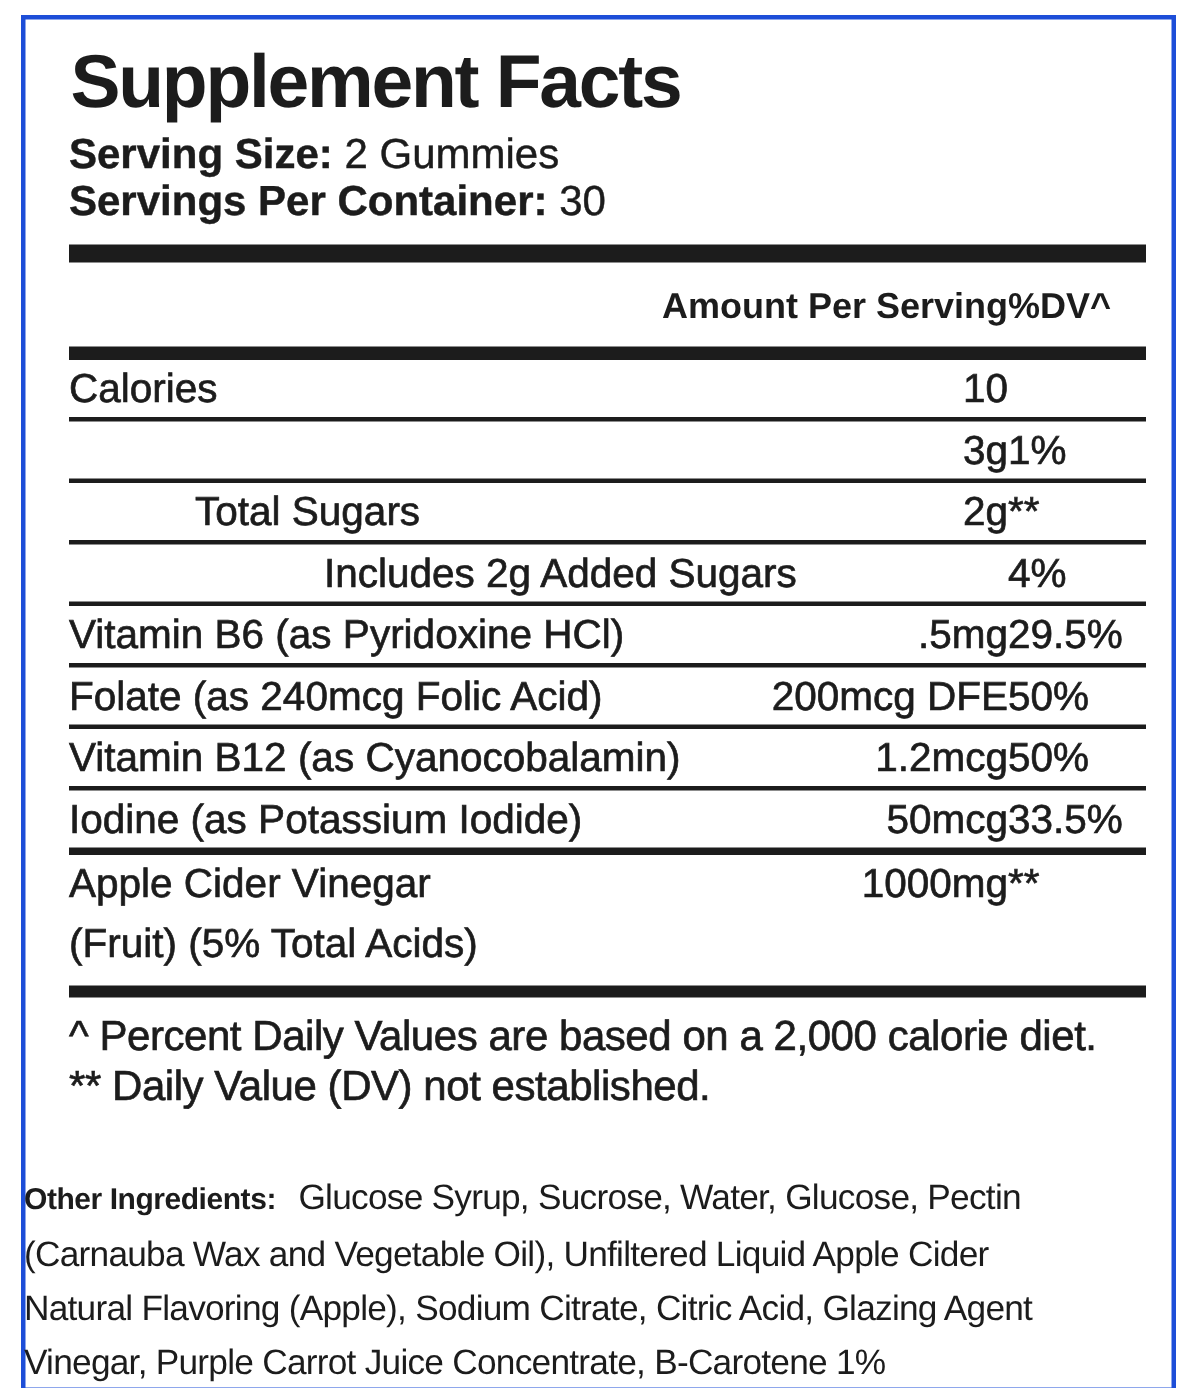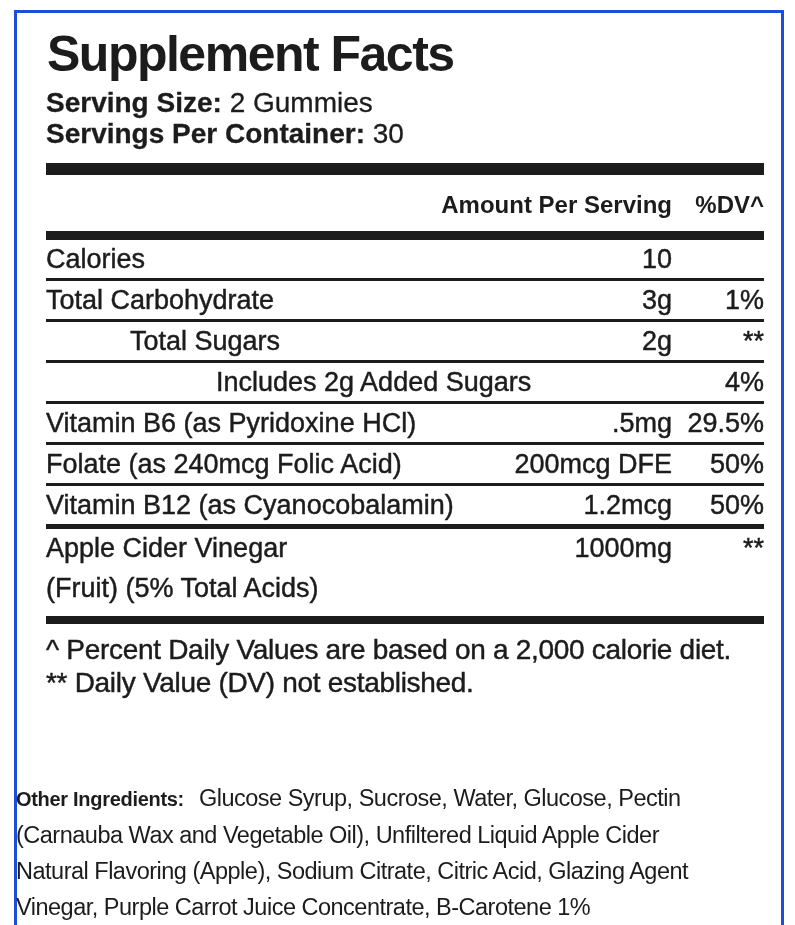--- a/index.html
+++ b/index.html
@@ -45,21 +45,21 @@
     align-items: baseline;
     justify-content: flex-end;
     font-weight: 700;
     font-size: 24px;
     line-height: 28px;
     padding: 16px 0 12px 0;
   }
   .dv-col {
     width: 92px;
     flex: none;
-    text-align: right;
+    text-align: left;
   }
   .row {
     display: flex;
     align-items: baseline;
     border-top: 3px solid #1c1c1c;
     padding: 4px 0 3px 0;
     font-size: 27px;
     line-height: 31px;
     -webkit-text-stroke: 0.45px currentColor;
   }
@@ -119,21 +119,20 @@
 
   <div class="bar bar-head"></div>
 
   <div>
     <div class="row first">
       <span class="lbl">Calories</span>
       <span class="amt">10</span>
       <span class="dv-col"></span>
     </div>
     <div class="row">
-      <span class="lbl">Total Carbohydrate</span>
       <span class="amt">3g</span>
       <span class="dv-col">1%</span>
     </div>
     <div class="row sub1">
       <span class="lbl">Total Sugars</span>
       <span class="amt">2g</span>
       <span class="dv-col">**</span>
     </div>
     <div class="row sub2">
       <span class="lbl">Includes 2g Added Sugars</span>
@@ -147,20 +146,25 @@
     </div>
     <div class="row">
       <span class="lbl">Folate (as 240mcg Folic Acid)</span>
       <span class="amt">200mcg DFE</span>
       <span class="dv-col">50%</span>
     </div>
     <div class="row">
       <span class="lbl">Vitamin B12 (as Cyanocobalamin)</span>
       <span class="amt">1.2mcg</span>
       <span class="dv-col">50%</span>
+    </div>
+    <div class="row">
+      <span class="lbl">Iodine (as Potassium Iodide)</span>
+      <span class="amt">50mcg</span>
+      <span class="dv-col">33.5%</span>
     </div>
     <div class="row acv">
       <span class="lbl">
         <div>Apple Cider Vinegar</div>
         <div class="acv-line2">(Fruit) (5% Total Acids)</div>
       </span>
       <span class="amt">1000mg</span>
       <span class="dv-col">**</span>
     </div>
   </div>

